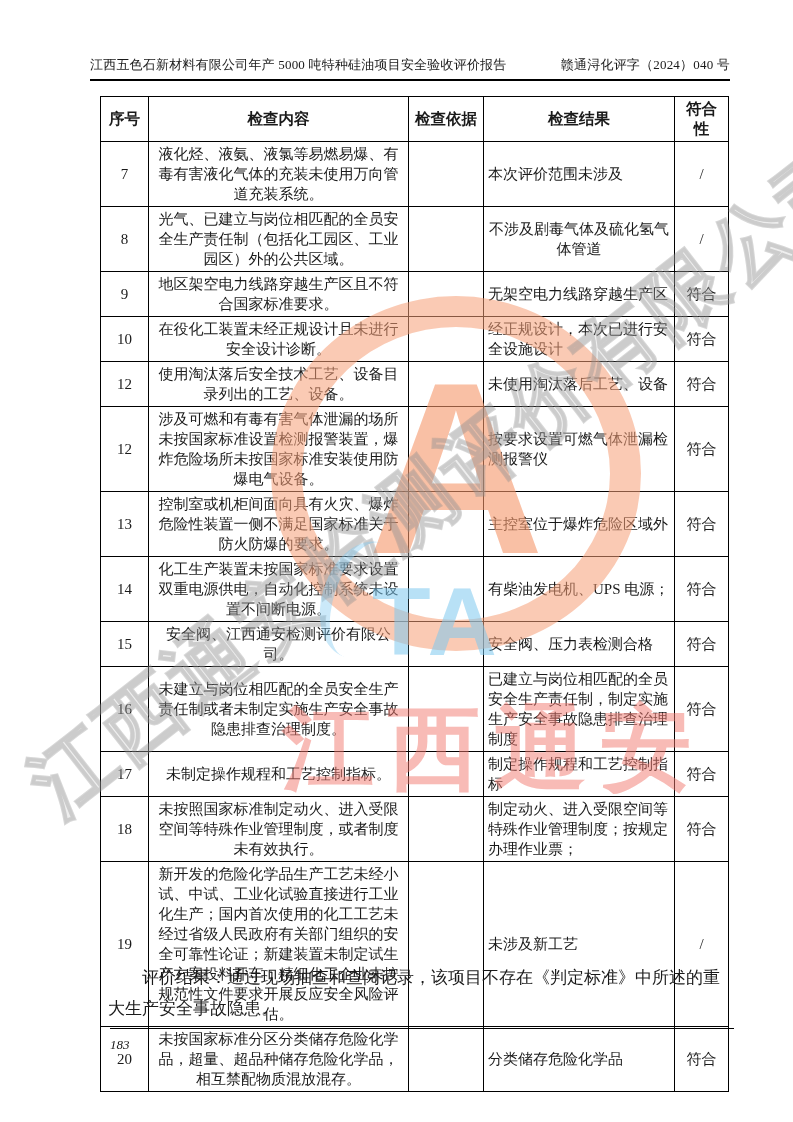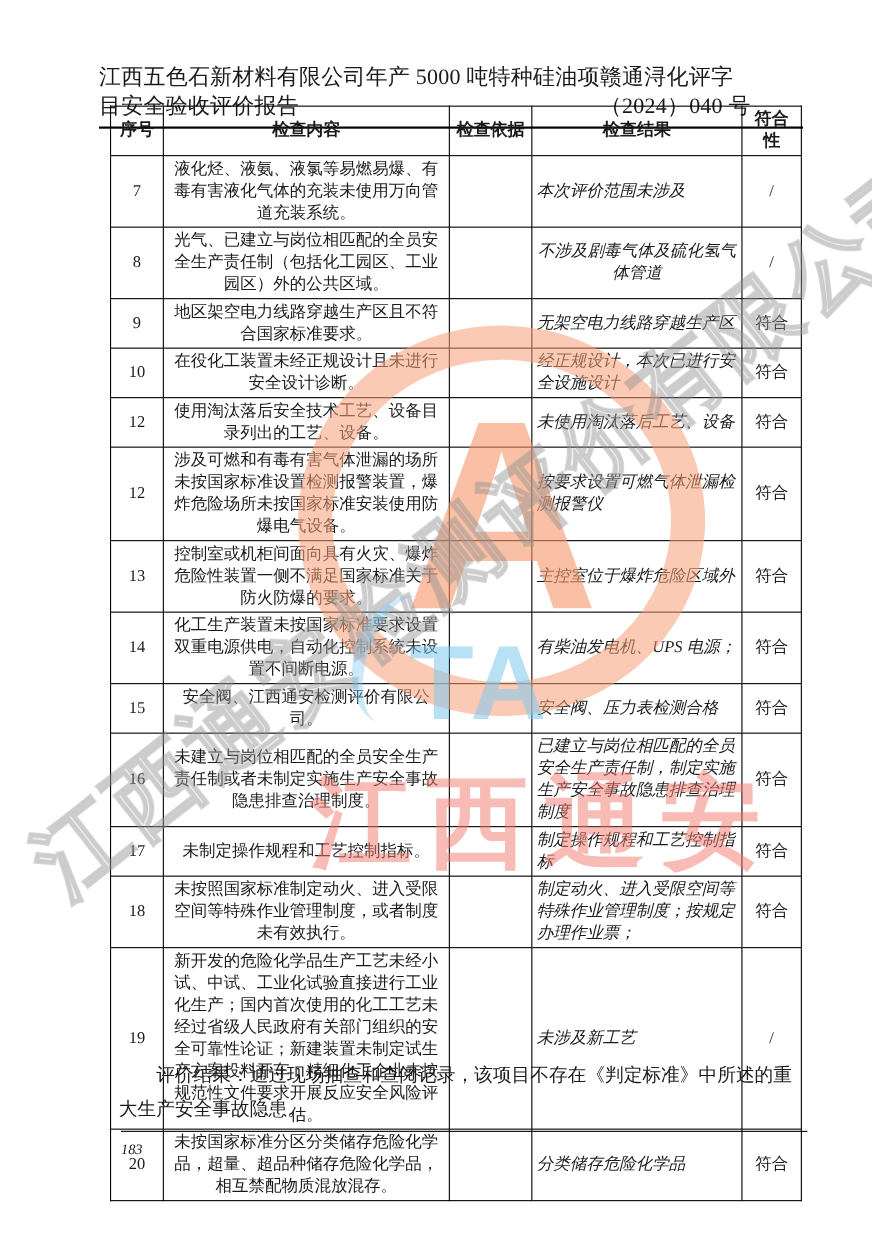--- a/index.html
+++ b/index.html
@@ -9,42 +9,42 @@
     margin:0 auto;
     background:#ffffff;
     overflow:hidden;
     font-family:"Liberation Serif","DejaVu Serif",serif;
     color:#1a1a1a;
   }
   
   .doc-header {
     position:absolute; left:90px; top:56px; width:640px;
     display:flex; justify-content:space-between; align-items:flex-end;
-    font-size:20px; letter-spacing:0.2px;
+    font-size:13px; letter-spacing:0.2px;
     border-bottom:2.5px solid #000; padding-bottom:5px;
   }
   
   table.checklist {
     position:absolute; left:100px; top:96px; width:628px;
     border-collapse:collapse; table-layout:fixed;
     font-size:15px; line-height:20px;
   }
   table.checklist th, table.checklist td {
     border:1.2px solid #000;
     padding:2px 4px;
     vertical-align:middle;
     word-break:break-all;
   }
   table.checklist thead th {
     font-weight:bold; text-align:center; height:36px; font-size:15.5px;
   }
   td.col-no { text-align:center; }
   td.col-content { text-align:center; }
   td.col-basis { text-align:center; }
-  td.col-result { text-align:left;font-style:italic; }
+  td.col-result { text-align:left; }
   td.col-compliance { text-align:center; }
   
   .conclusion {
     position:absolute; left:108px; top:962px; width:618px;
     font-size:17px; line-height:31px; text-indent:2em; margin:0;
   }
   
   .footer-rule {
     position:absolute; left:110px; top:1028px; width:624px;
     border-top:1.5px solid #000; height:0;

